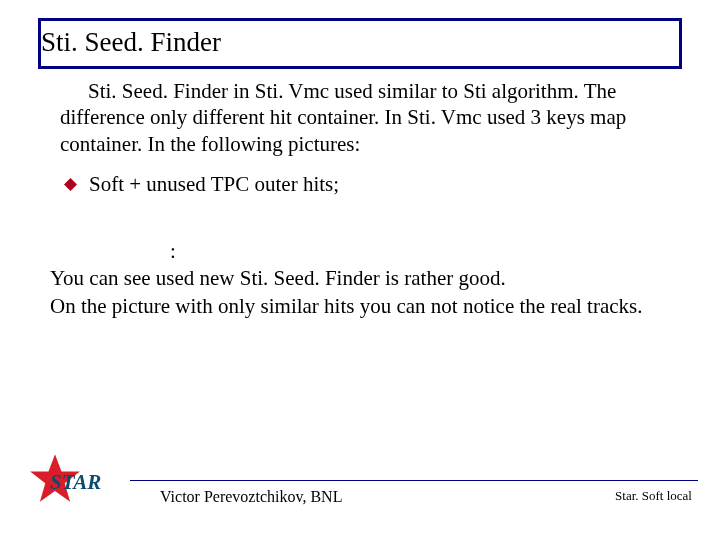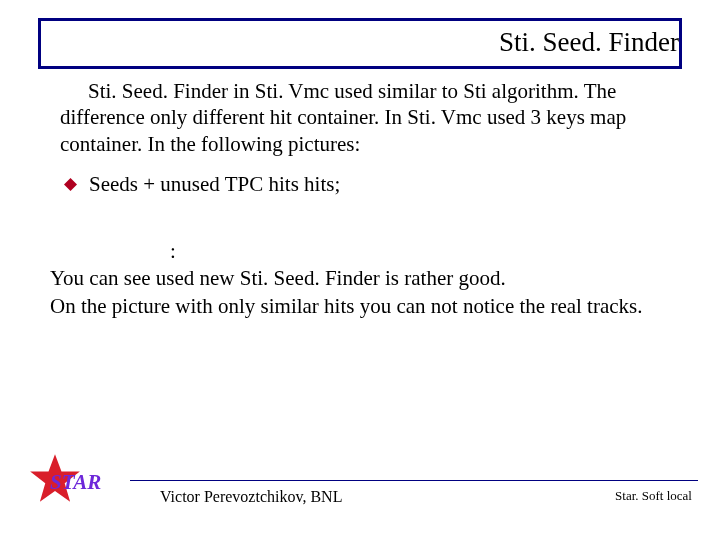--- a/index.html
+++ b/index.html
@@ -17,21 +17,21 @@
     height: 100%;
     position: relative;
   }
   .title-box {
     position: absolute;
     top: 18px;
     left: 38px;
     right: 38px;
     border: 3px solid #000080;
     padding: 6px 0 8px 0;
-    text-align: right;
+    text-align: left;
   }
   .title-text {
     font-size: 27px;
     color: #000;
   }
   .body-area {
     position: absolute;
     top: 78px;
     left: 60px;
     right: 50px;
@@ -93,21 +93,21 @@
     width: 54px;
     height: 54px;
   }
   .star-label {
     position: absolute;
     left: 22px;
     top: 18px;
     font-style: italic;
     font-weight: bold;
     font-size: 21px;
-    color: #6d28d9;
+    color: #0c4a6e;
     font-family: "Times New Roman", Times, serif;
   }
   .footer-center {
     position: absolute;
     left: 160px;
     top: 8px;
     font-size: 16px;
     color: #000;
   }
   .footer-right {
@@ -127,21 +127,21 @@
     <span class="title-text">Sti. Seed. Finder</span>
   </div>
 
   <div class="body-area">
     <div class="para1">Sti. Seed. Finder in Sti. Vmc used similar to Sti algorithm. The difference only different hit container. In Sti. Vmc used 3 keys map container. In the following pictures:</div>
 
     <div class="bullet-row">
       <svg class="bullet-icon" viewBox="0 0 10 10">
         <path d="M5 0 L10 5 L5 10 L0 5 Z" fill="#b00020"></path>
       </svg>
-      <span>Seeds + unused TPC hits hits;</span>
+      <span>Soft + unused TPC outer hits;</span>
     </div>
 
   </div>
 
   <div class="lower-block">
     <div class="lower-indent">:</div>
     <div>You can see used new Sti. Seed. Finder is rather good.</div>
     <div>On the picture with only similar hits you can not notice the real tracks.</div>
   </div>
 

